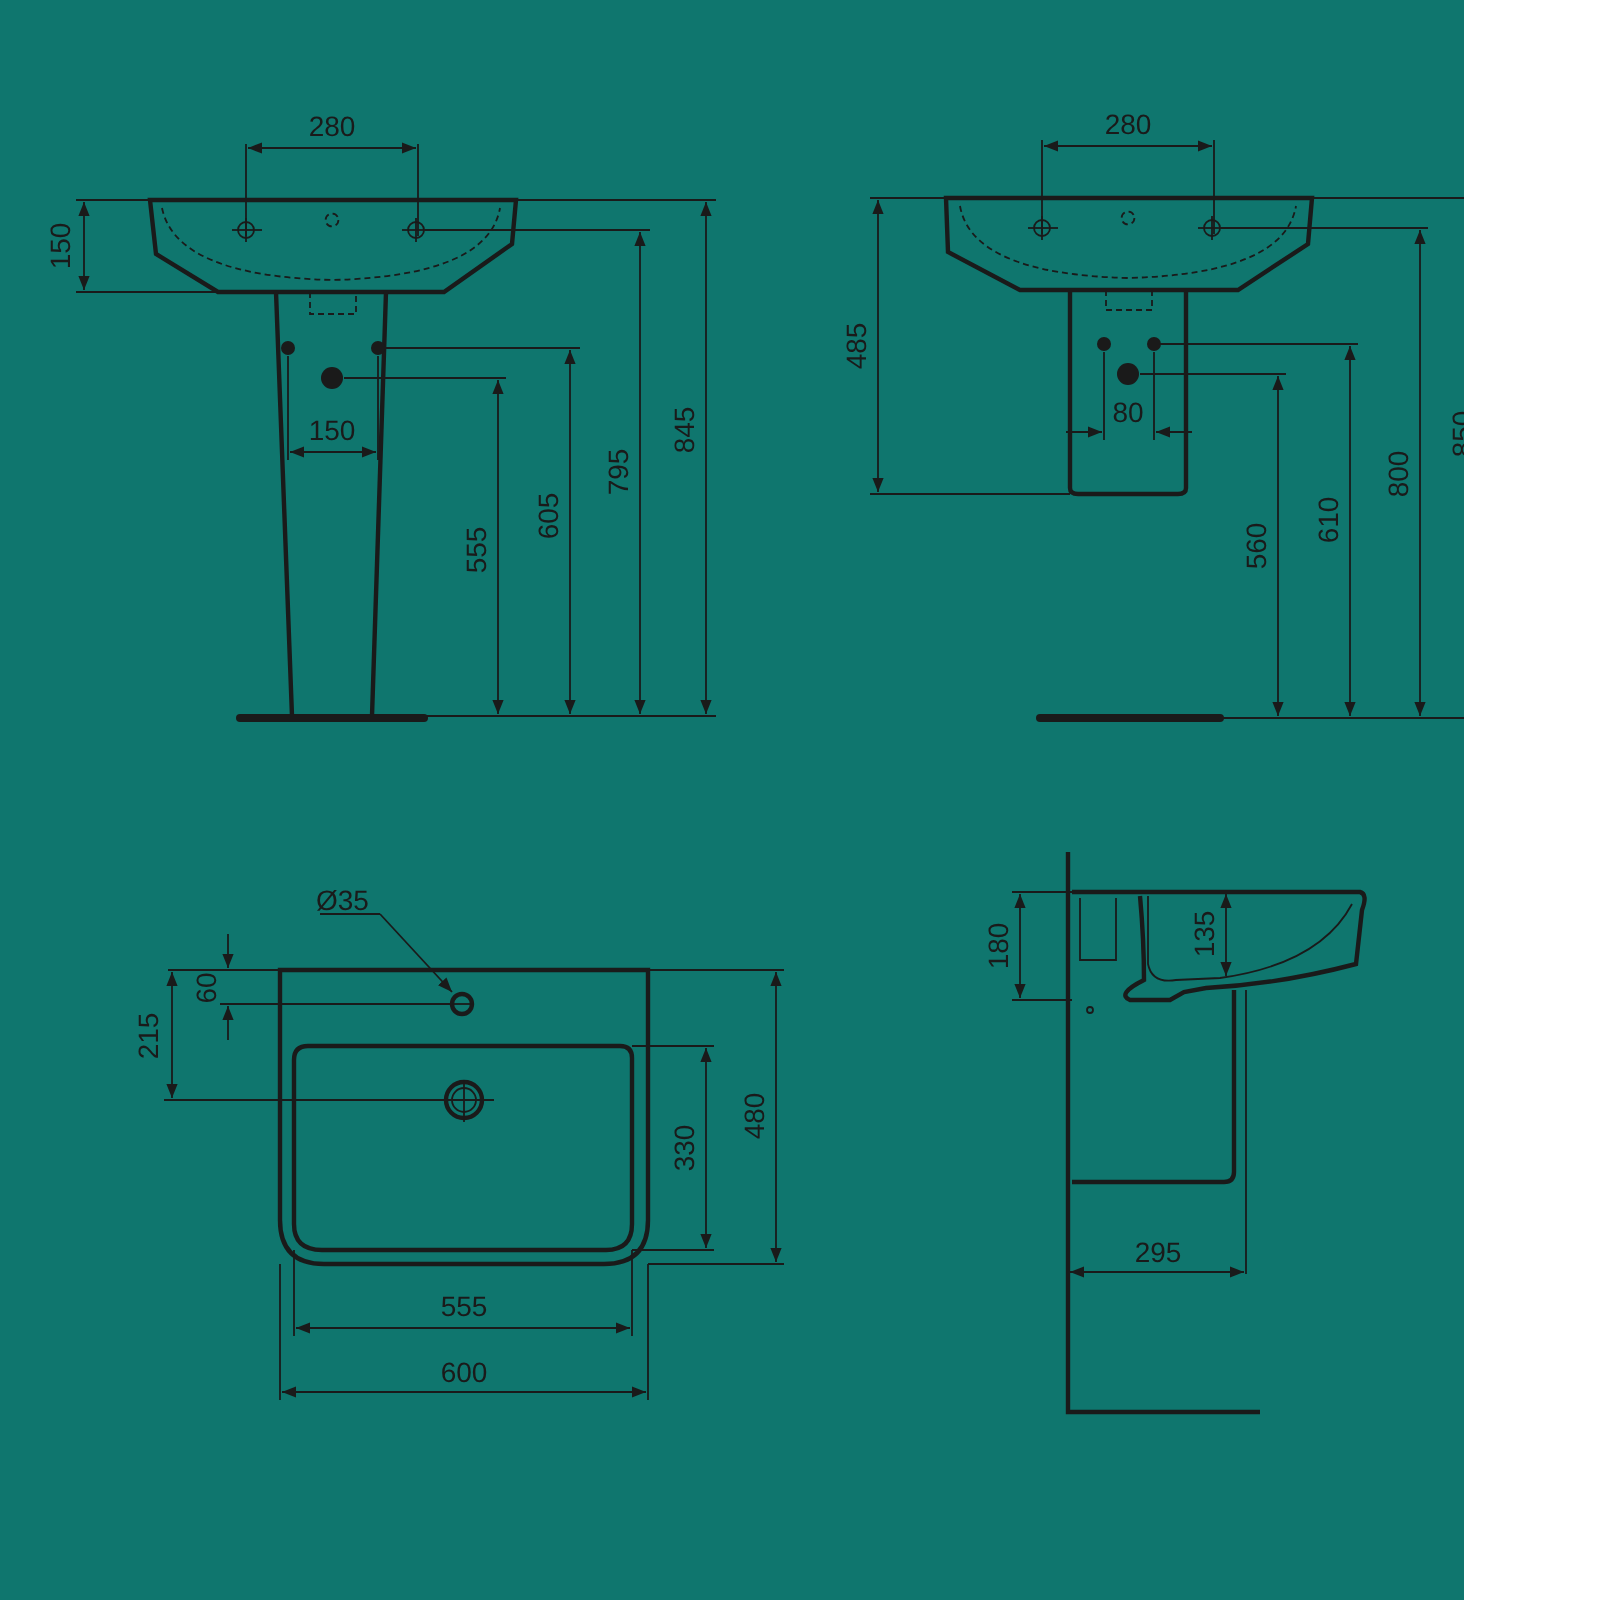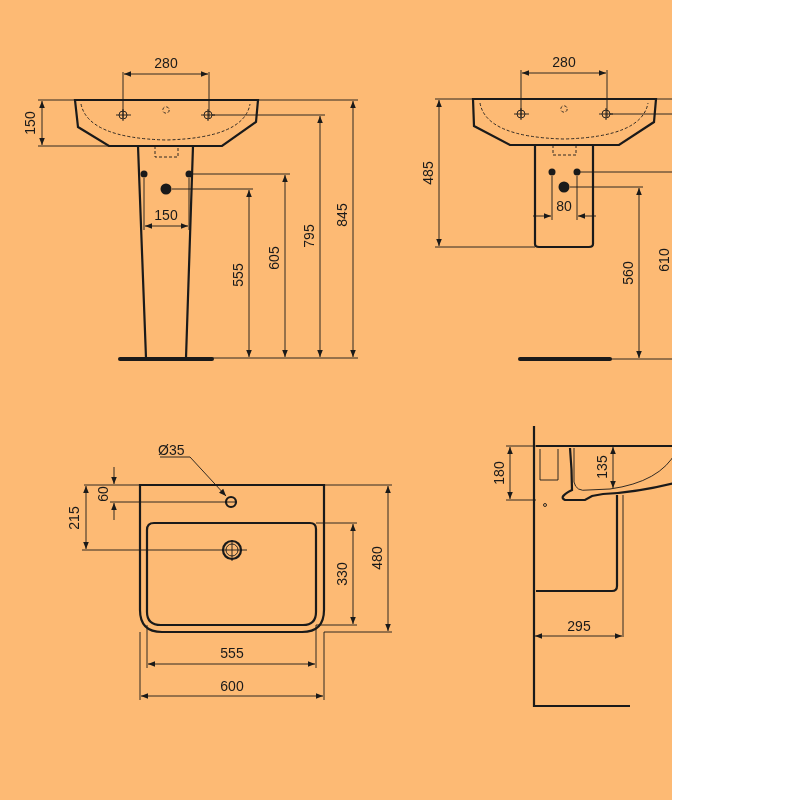--- a/index.html
+++ b/index.html
@@ -1,16 +1,16 @@
 <!DOCTYPE html>
 <html><head>
 <meta charset="utf-8">
 <style>
   html, body { margin:0; padding:0; background:#ffffff; }
-  #canvas { position:relative; width:672px; height:800px; background:#fdba74; overflow:hidden; }
+  #canvas { position:relative; width:732px; height:800px; background:#0f766e; overflow:hidden; }
   svg { position:absolute; left:0; top:0; }
   .ln { stroke:#1a1a1a; fill:none; }
   .thick { stroke-width:2.2; }
   .thin { stroke-width:0.9; }
   .dash { stroke-dasharray:3 2; stroke-width:0.9; }
   .dim { stroke:#1a1a1a; stroke-width:0.9; fill:none; }
   .dimtxt { font-family:"Liberation Sans", sans-serif; font-size:14px; fill:#1a1a1a; }
 </style>
 </head>
 <body>

